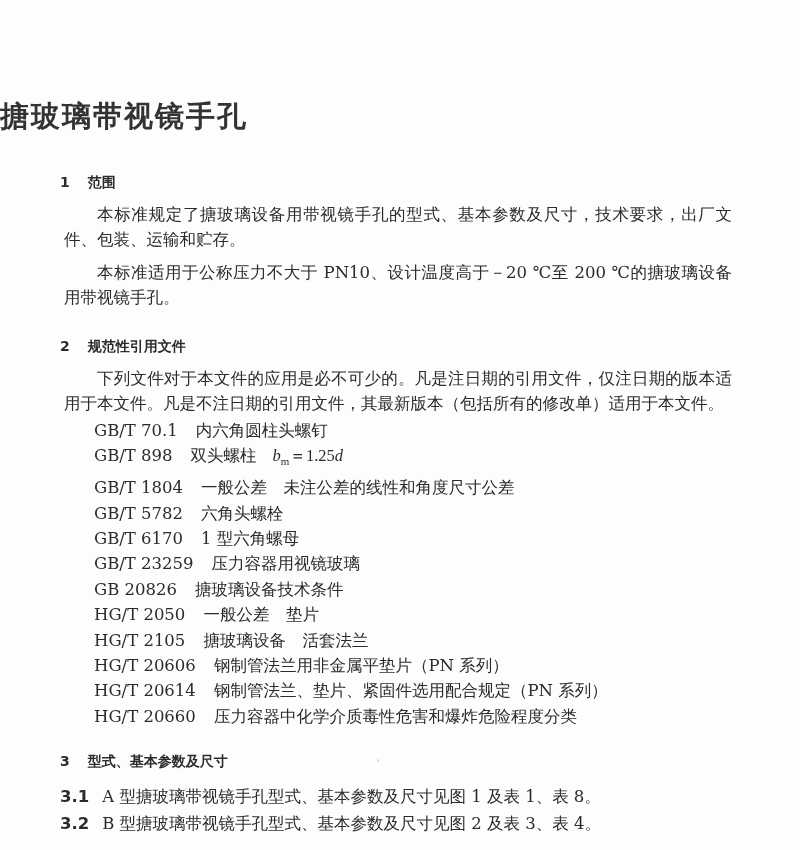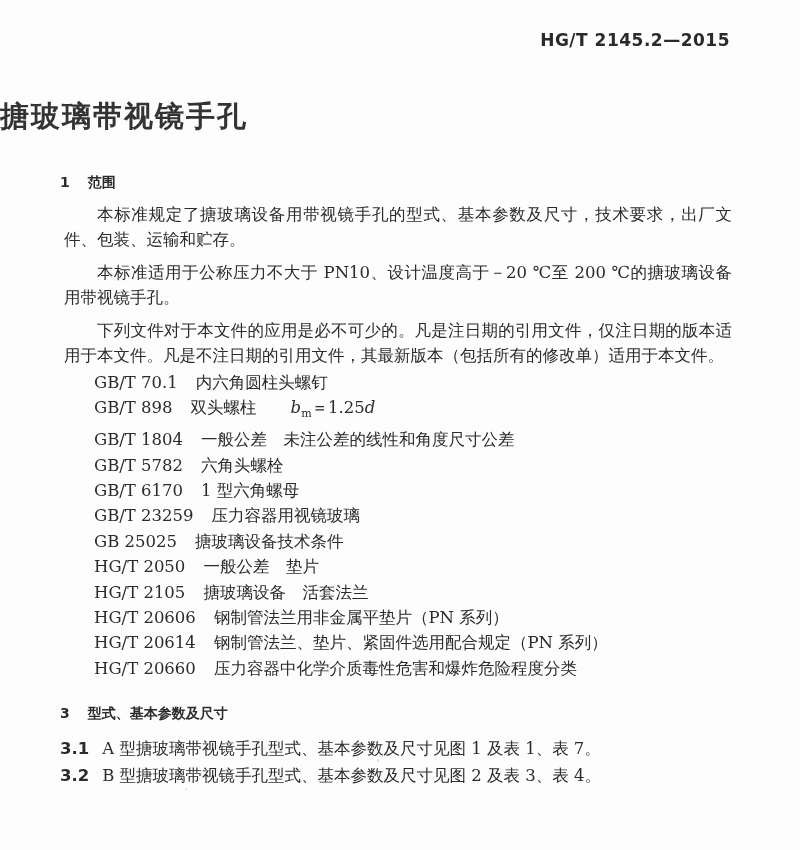--- a/index.html
+++ b/index.html
@@ -53,21 +53,21 @@
   .sec-num { display: inline-block; margin-right: 18px; }
   .para {
     margin: 8px 0 0 4px;
     text-indent: 2em;
     text-align: justify;
   }
   .sec2-heading { margin-top: 24px; }
   .ref-list { margin-top: 2px; padding-left: 34px; }
   .ref-item { line-height: 25.4px; white-space: nowrap; }
   .ref-code { display: inline-block; margin-right: 18px; }
-  .ref-formula { margin-left: 34px; }
+  .ref-formula { margin-left: 16px; font-family: Liberation Serif, serif; }
   .ref-formula i { font-style: italic; }
   .ref-formula sub { font-size: 11px; }
   .sec3-heading { margin-top: 20px; }
   .clauses { margin-top: 10px; }
   .clause { line-height: 27px; }
   .cl-num {
     font-family: "DejaVu Sans", "Liberation Sans", sans-serif;
     font-weight: bold;
     display: inline-block;
     margin-right: 13px;
@@ -76,55 +76,57 @@
     position: absolute;
     background: #d9d9d9;
     border-radius: 50%;
   }
 </style>
 </head>
 <body>
 
 <div class="page">
 
-  <div class="doc-number">HG/T 2145.2—2015</div>
 
   <div class="doc-title">搪玻璃带视镜手孔</div>
 
   <div class="content">
 
     <h2 class="sec-heading">
       <span class="sec-num">1</span><span>范围</span>
     </h2>
     <p class="para">本标准规定了搪玻璃设备用带视镜手孔的型式、基本参数及尺寸，技术要求，出厂文件、包装、运输和贮存。</p>
     <p class="para">本标准适用于公称压力不大于 PN10、设计温度高于－20 ℃至 200 ℃的搪玻璃设备用带视镜手孔。</p>
 
+    <h2 class="sec-heading sec2-heading">
+      <span class="sec-num">2</span><span>规范性引用文件</span>
+    </h2>
     <p class="para">下列文件对于本文件的应用是必不可少的。凡是注日期的引用文件，仅注日期的版本适用于本文件。凡是不注日期的引用文件，其最新版本（包括所有的修改单）适用于本文件。</p>
 
     <div class="ref-list">
         <div class="ref-item"><span class="ref-code">GB/T 70.1</span><span>内六角圆柱头螺钉</span></div>
         <div class="ref-item"><span class="ref-code">GB/T 898</span><span>双头螺柱</span><span class="ref-formula"><i>b</i><sub>m</sub>＝1.25<i>d</i></span></div>
         <div class="ref-item"><span class="ref-code">GB/T 1804</span><span>一般公差　未注公差的线性和角度尺寸公差</span></div>
         <div class="ref-item"><span class="ref-code">GB/T 5782</span><span>六角头螺栓</span></div>
         <div class="ref-item"><span class="ref-code">GB/T 6170</span><span>1 型六角螺母</span></div>
         <div class="ref-item"><span class="ref-code">GB/T 23259</span><span>压力容器用视镜玻璃</span></div>
-        <div class="ref-item"><span class="ref-code">GB 25025</span><span>搪玻璃设备技术条件</span></div>
+        <div class="ref-item"><span class="ref-code">GB 20826</span><span>搪玻璃设备技术条件</span></div>
         <div class="ref-item"><span class="ref-code">HG/T 2050</span><span>一般公差　垫片</span></div>
         <div class="ref-item"><span class="ref-code">HG/T 2105</span><span>搪玻璃设备　活套法兰</span></div>
         <div class="ref-item"><span class="ref-code">HG/T 20606</span><span>钢制管法兰用非金属平垫片（PN 系列）</span></div>
         <div class="ref-item"><span class="ref-code">HG/T 20614</span><span>钢制管法兰、垫片、紧固件选用配合规定（PN 系列）</span></div>
         <div class="ref-item"><span class="ref-code">HG/T 20660</span><span>压力容器中化学介质毒性危害和爆炸危险程度分类</span></div>
       </div>
 
     <h2 class="sec-heading sec3-heading">
       <span class="sec-num">3</span><span>型式、基本参数及尺寸</span>
     </h2>
 
     <div class="clauses">
-        <div class="clause"><span class="cl-num">3.1</span><span>A 型搪玻璃带视镜手孔型式、基本参数及尺寸见图 1 及表 1、表 7。</span></div>
+        <div class="clause"><span class="cl-num">3.1</span><span>A 型搪玻璃带视镜手孔型式、基本参数及尺寸见图 1 及表 1、表 8。</span></div>
         <div class="clause"><span class="cl-num">3.2</span><span>B 型搪玻璃带视镜手孔型式、基本参数及尺寸见图 2 及表 3、表 4。</span></div>
       </div>
 
   </div>
 
   <div class="speck" style="left:377px; top:759px; width:2px; height:3px;"></div>
   <div class="speck" style="left:185px; top:788px; width:2px; height:2px;"></div>
 
 </div>
 

